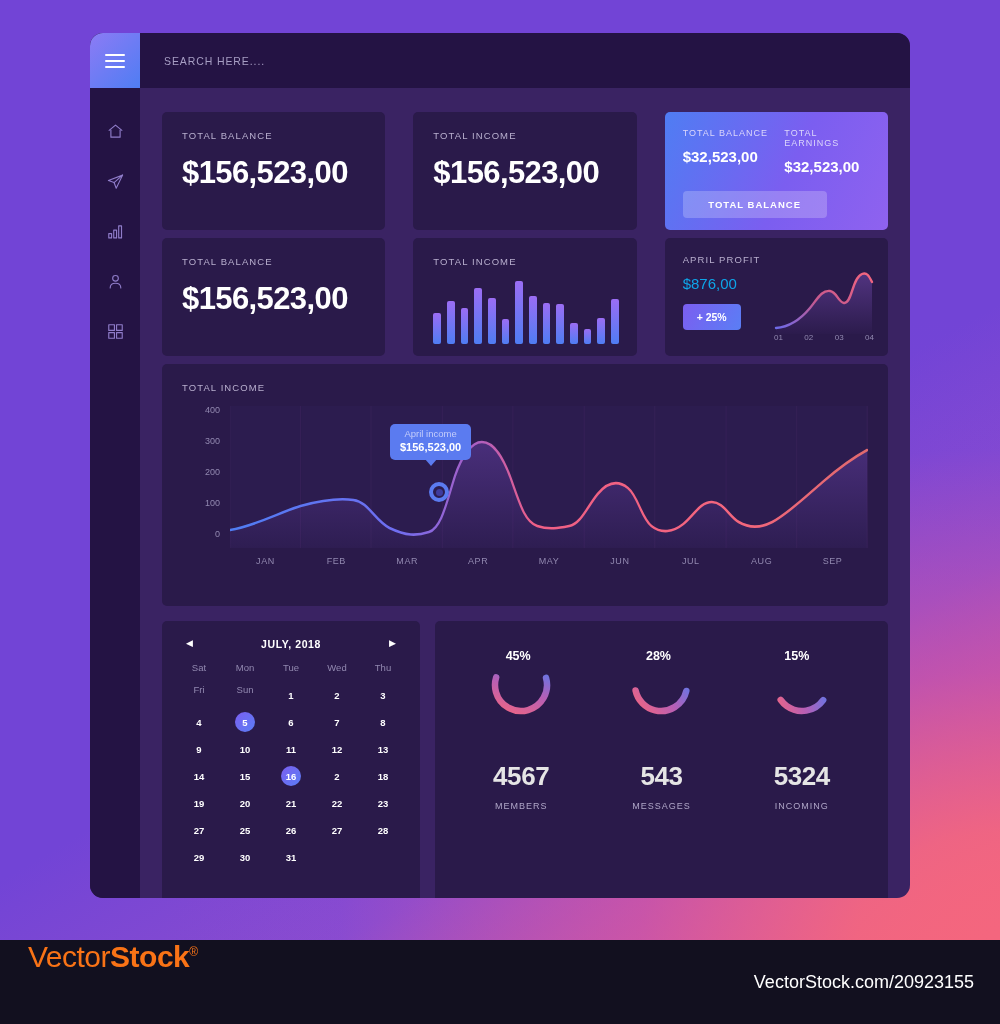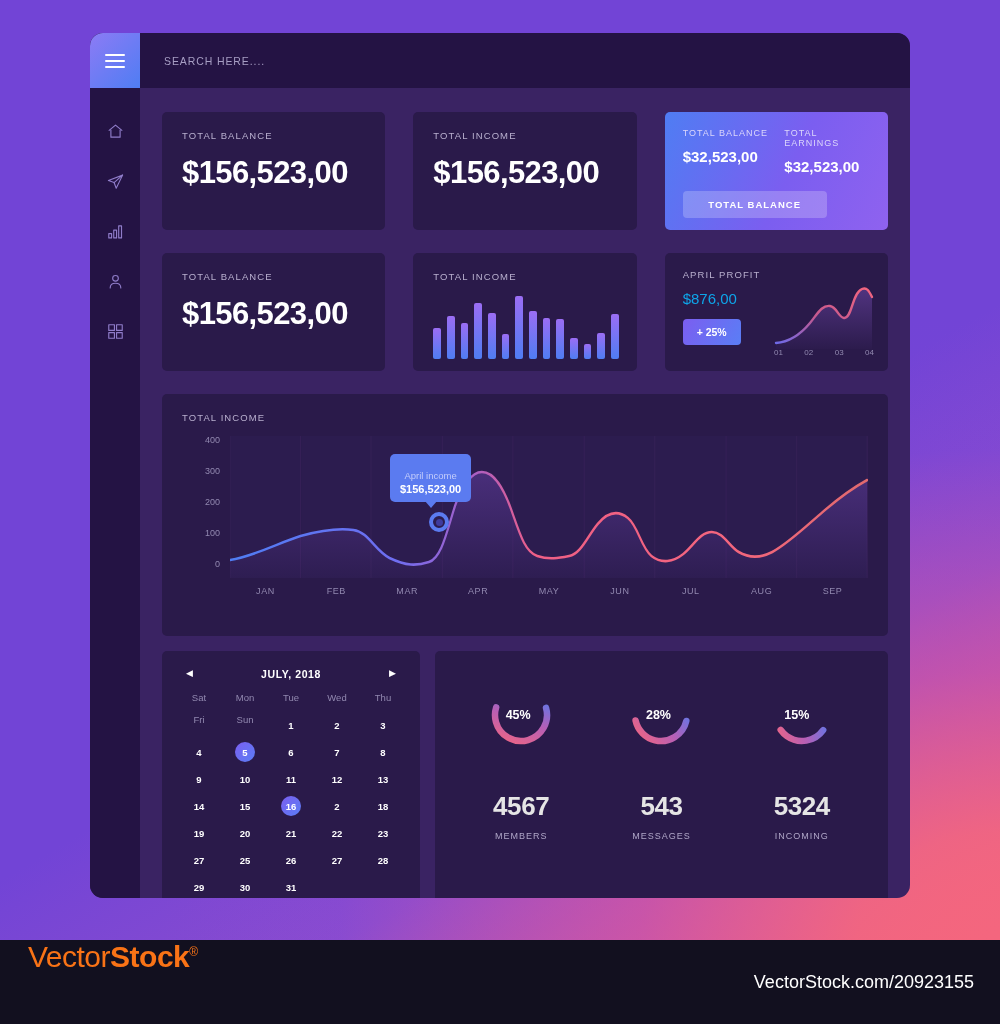--- a/index.html
+++ b/index.html
@@ -78,21 +78,21 @@
   .search-input {
     background: transparent; border: none; outline: none;
     color: #a79ec4; font-size: 10.5px; letter-spacing: 0.9px;
     font-family: "Liberation Sans", sans-serif;
     width: 320px;
   }
   .search-input::placeholder { color: #a79ec4; }
 
   .board { flex: 1; padding: 24px 22px 0 22px; }
 
-  .row { display: flex; gap: 28px; margin-bottom: 23px; }
+  .row { display: flex; gap: 28px; margin-bottom: 8px; }
   .card {
     background: #2a1a4a;
     border-radius: 5px;
     padding: 18px 20px;
     position: relative;
   }
   .card-label {
     color: #b9b0cf; font-size: 9.5px; letter-spacing: 1.1px; font-weight: 400;
   }
   .card-value {
@@ -178,21 +178,21 @@
     display: flex;
   }
   .x-axis span {
     flex: 1; text-align: center;
     color: #9289b0; font-size: 9px; letter-spacing: 0.6px;
   }
   .tooltip {
     position: absolute;
     left: 208px; top: 18px;
     background: #5b7bf0; border-radius: 5px;
-    padding: 16px 10px 7px 10px; text-align: center;
+    padding: 4px 10px 7px 10px; text-align: center;
     z-index: 3;
   }
   .tooltip::after {
     content: ""; position: absolute; left: 50%; bottom: -6px;
     margin-left: -6px; border-left: 6px solid transparent;
     border-right: 6px solid transparent; border-top: 7px solid #5b7bf0;
   }
   .tt-title { color: #c4cdfb; font-size: 9.5px; }
   .tt-value { color: #ffffff; font-size: 11px; font-weight: 700; margin-top: 2px; }
   .tt-dot {
@@ -222,21 +222,21 @@
   }
   .cal-day.sel span {
     display: flex; align-items: center; justify-content: center;
     width: 20px; height: 20px; border-radius: 50%;
     background: linear-gradient(135deg, #7b5ef0 0%, #5a7ef5 100%);
   }
   .cal-day.empty { cursor: default; }
 
   .stats-card { flex: 1; background: #2a1a4a; border-radius: 5px; padding: 28px 16px 18px 16px; }
   .gauges { display: flex; }
-  .gauge { flex: 1; display: flex; align-items: center; justify-content: center; position: relative; height: 72px; }
+  .gauge { flex: 1; display: flex; align-items: flex-start; justify-content: center; position: relative; height: 72px; }
   .gauge svg { position: absolute; left: 50%; top: 50%; transform: translate(-50%, -50%); }
   .gauge .pct { position: relative; color: #ffffff; font-size: 12.5px; font-weight: 700; z-index: 2; }
   .gauge.g1 .pct, .gauge.g2 .pct, .gauge.g4 .pct { margin-left: -6px; }
   .gauge.g3 .pct { margin-left: -10px; }
   .counters { display: flex; margin-top: 40px; }
   .counter { flex: 1; text-align: center; }
   .counter .num { color: #e5e5e5; font-size: 26px; font-weight: 700; letter-spacing: -0.4px; }
   .counter .cap { color: #b0a7c8; font-size: 9px; letter-spacing: 1px; margin-top: 9px; }
 </style>
 </head>

